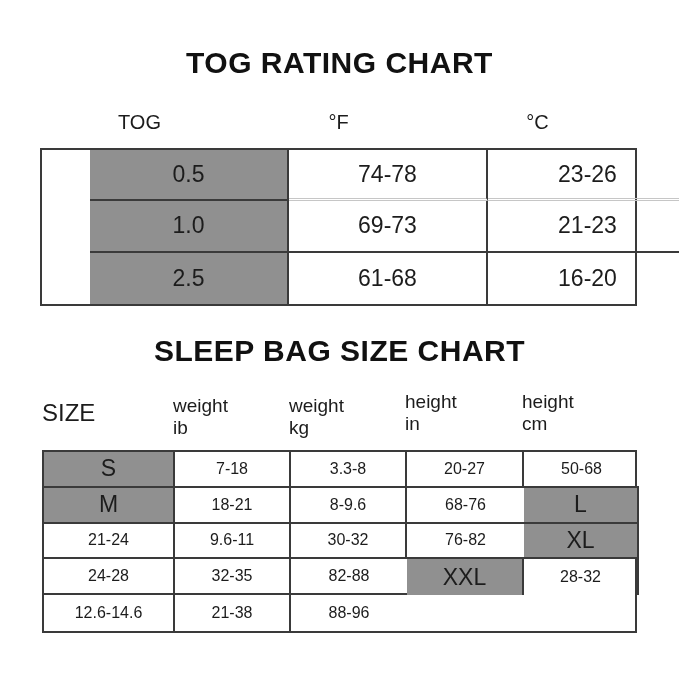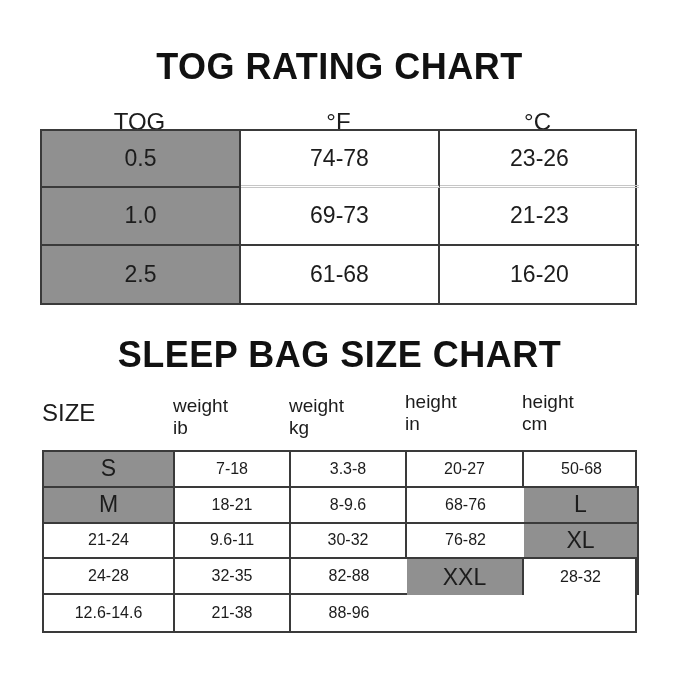--- a/index.html
+++ b/index.html
@@ -9,35 +9,35 @@
     --text:#1c1c1c;
     --bg:#ffffff;
   }
   html,body{margin:0;padding:0;background:var(--bg);}
   .canvas{
     position:relative;width:679px;height:679px;background:var(--bg);
     font-family:"Liberation Sans",sans-serif;color:var(--text);overflow:hidden;
   }
   .chart-title{
     position:absolute;left:0;width:679px;text-align:center;
-    font-size:36px;font-weight:700;letter-spacing:0.5px;color:#111;
+    font-size:30px;font-weight:700;letter-spacing:0.5px;color:#111;
   }
   .title-1{top:46px;}
   .title-2{top:334px;}
 
   
   .h1{position:absolute;left:40px;top:104px;width:597px;display:flex;}
-  .h1c{width:199px;text-align:center;font-size:24px;line-height:36px;}
+  .h1c{width:199px;text-align:center;font-size:20px;line-height:36px;}
 
   
   .t1{
-    position:absolute;left:40px;top:129px;width:597px;height:176px;
+    position:absolute;left:40px;top:148px;width:597px;height:158px;
     display:grid;grid-template-columns:199px 199px 199px;
     grid-template-rows:repeat(3,1fr);
-    border:2px solid var(--border);box-sizing:border-box;
+    border:2px solid var(--border);box-sizing:border-box;padding-left:48px;
   }
   .cell{
     display:flex;align-items:center;justify-content:center;
     box-sizing:border-box;color:var(--text);
     border-right:2px solid var(--border);border-bottom:2px solid var(--border);
   }
   .t1 .cell{font-size:23px;}
   .last-col{border-right:none;}
   .last-row{border-bottom:none;}
   .light-sep{border-bottom:3px double var(--border-light);}

